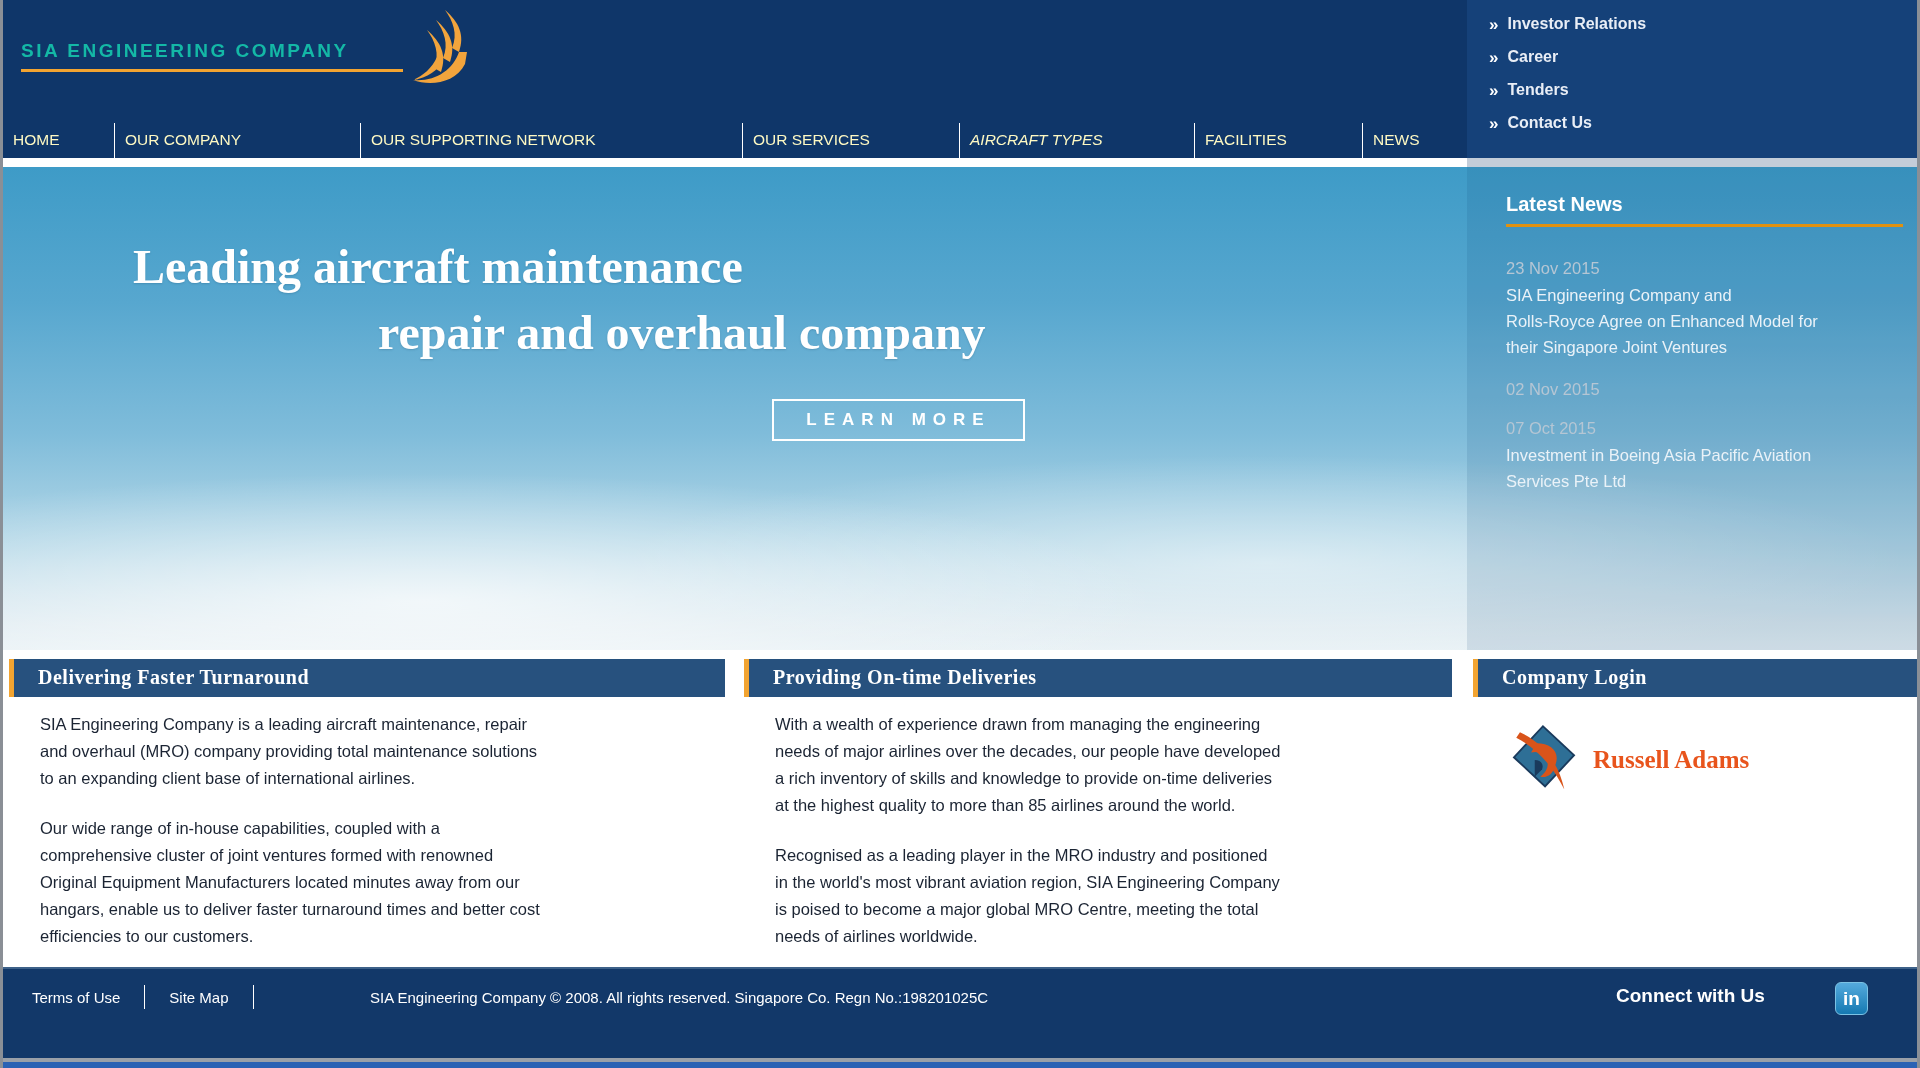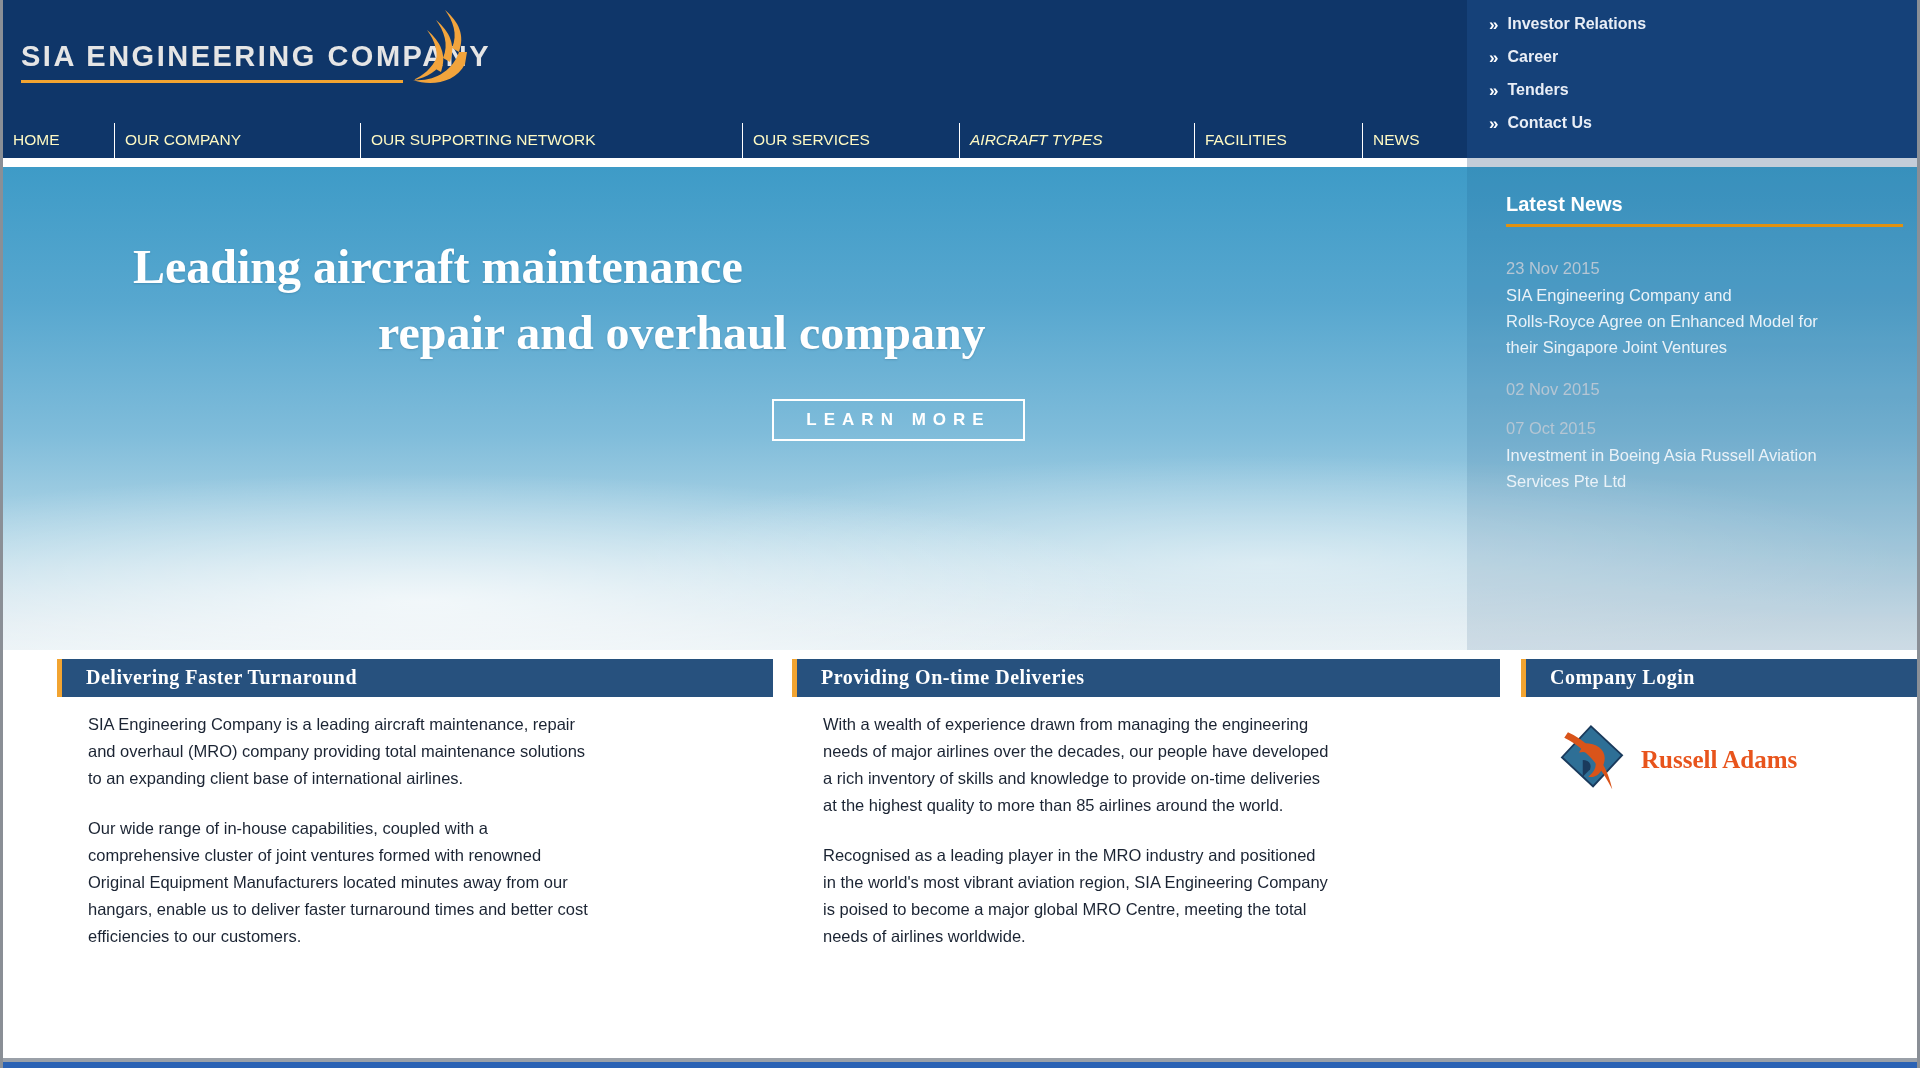--- a/index.html
+++ b/index.html
@@ -8,21 +8,21 @@
     width:1920px; height:1068px; position:relative; overflow:hidden;
     background:#8a8f96;
     font-family:"Liberation Sans", sans-serif;
   }
   .page { position:absolute; top:0; bottom:0; left:3px; right:3px; background:#ffffff; }
 
   
   .header { position:absolute; top:0; left:0; right:0; height:158px; background:#0f3669; }
   .quicklinks-band { position:absolute; top:0; right:0; width:450px; height:158px; background:#154179; }
   .logo { position:absolute; left:18px; top:40px; cursor:pointer; }
-  .logo-text { color:#e5e5e5; font-weight:bold; font-size:29px; letter-spacing:2.5px; }
+  .logo-text { color:#14b8a6; font-weight:bold; font-size:19px; letter-spacing:2.5px; }
   .logo-underline { margin-top:7px; height:3px; width:382px; background:#f2a431; }
   .bird { position:absolute; left:404px; top:8px; }
 
   .quicklinks { position:absolute; top:14px; right:0; width:450px; padding-left:22px; }
   .qlink { display:flex; align-items:center; gap:9px; height:20px; margin-bottom:13px;
            color:#e9eef6; font-size:16px; font-weight:bold; cursor:pointer; }
   .qbullet { color:#ffffff; font-size:17px; font-weight:bold; line-height:1; }
 
   .mainnav { position:absolute; left:0; bottom:0; right:450px; height:35px; display:flex; }
   .nav-item { height:35px; line-height:34px; color:#fef9c3; font-size:15.5px;
@@ -55,21 +55,21 @@
           background:rgba(12,64,114,0.12); }
   .news-title { margin:26px 14px 0 39px; color:#ffffff; font-size:20px; font-weight:bold; }
   .news-rule { margin:8px 14px 0 39px; height:3px; background:#e09110; }
   .news-body { padding:0 14px 0 39px; }
   .news-date { color:#b5c6d4; font-size:16.5px; }
   .news-link { color:#eaf2f8; font-size:16.5px; line-height:26px; white-space:pre-line;
                margin-top:4px; cursor:pointer; }
   .gap-first { margin-top:32px; } .gap-next { margin-top:20px; }
 
   
-  .content { position:absolute; top:650px; left:0; right:0; height:317px; background:#ffffff;margin-left:48px; }
+  .content { position:absolute; top:650px; left:0; right:0; height:317px; background:#ffffff; }
   .col { position:absolute; top:0; }
   .col1 { left:6px;   width:716px; }
   .col2 { left:741px; width:708px; }
   .col3 { left:1470px; right:0; }
   .colhead { margin-top:9px; height:38px; background:#27517e; border-left:5px solid #f2a431;
              color:#ffffff; font-family:"Liberation Serif", serif; font-weight:bold;
              font-size:20px; line-height:37px; padding-left:24px; letter-spacing:0.5px; }
   .col p { margin:0; padding-left:31px; color:#1b2433; font-size:16.5px; line-height:27px;
            white-space:pre-line; }
   .p-first { margin-top:14px !important; }
@@ -157,21 +157,21 @@
     <aside class="news">
       <div class="news-title">Latest News</div>
       <div class="news-rule"></div>
       <div class="news-body">
         <div class="news-date gap-first">23 Nov 2015</div>
         <div class="news-link">SIA Engineering Company and
 Rolls-Royce Agree on Enhanced Model for
 their Singapore Joint Ventures</div>
         <div class="news-date gap-next">02 Nov 2015</div>
         <div class="news-date gap-next">07 Oct 2015</div>
-        <div class="news-link">Investment in Boeing Asia Russell Aviation
+        <div class="news-link">Investment in Boeing Asia Pacific Aviation
 Services Pte Ltd</div>
       </div>
     </aside>
   </section>
 
   <section class="content">
     <div class="col col1">
       <div class="colhead">Delivering Faster Turnaround</div>
       <p class="p-first">SIA Engineering Company is a leading aircraft maintenance, repair
 and overhaul (MRO) company providing total maintenance solutions
@@ -202,16 +202,27 @@
           <rect x="17" y="13" width="46" height="46" transform="rotate(43 40 36)" fill="#2e6f96" stroke="#1a3a5c" stroke-width="2"></rect>
           <path d="M14 10 C40 22 56 44 62 72 C50 48 34 28 10 16 Z" fill="#d9541a"></path>
           <path d="M32 22 C48 22 58 32 52 46 C50 56 42 60 36 58 C44 52 46 44 42 38 C38 32 32 30 26 32 Z" fill="#d9541a"></path>
           <path d="M30 40 C36 40 40 44 38 50 L30 58 Z" fill="#1a3a5c"></path>
         </svg>
         <span class="ra-name">Russell Adams</span>
       </div>
     </div>
   </section>
 
+  <footer class="footer">
+    <div class="footer-left">
+      <span class="flink">Terms of Use</span>
+      <span class="fdiv"></span>
+      <span class="flink">Site Map</span>
+      <span class="fdiv"></span>
+    </div>
+    <div class="footer-copy">SIA Engineering Company © 2008. All rights reserved. Singapore Co. Regn No.:198201025C</div>
+    <div class="connect">Connect with Us</div>
+    <div class="li-icon">in</div>
+  </footer>
 
   <div class="strip-gray"></div>
   <div class="strip-blue"></div>
 </div>
 
 </body></html>

